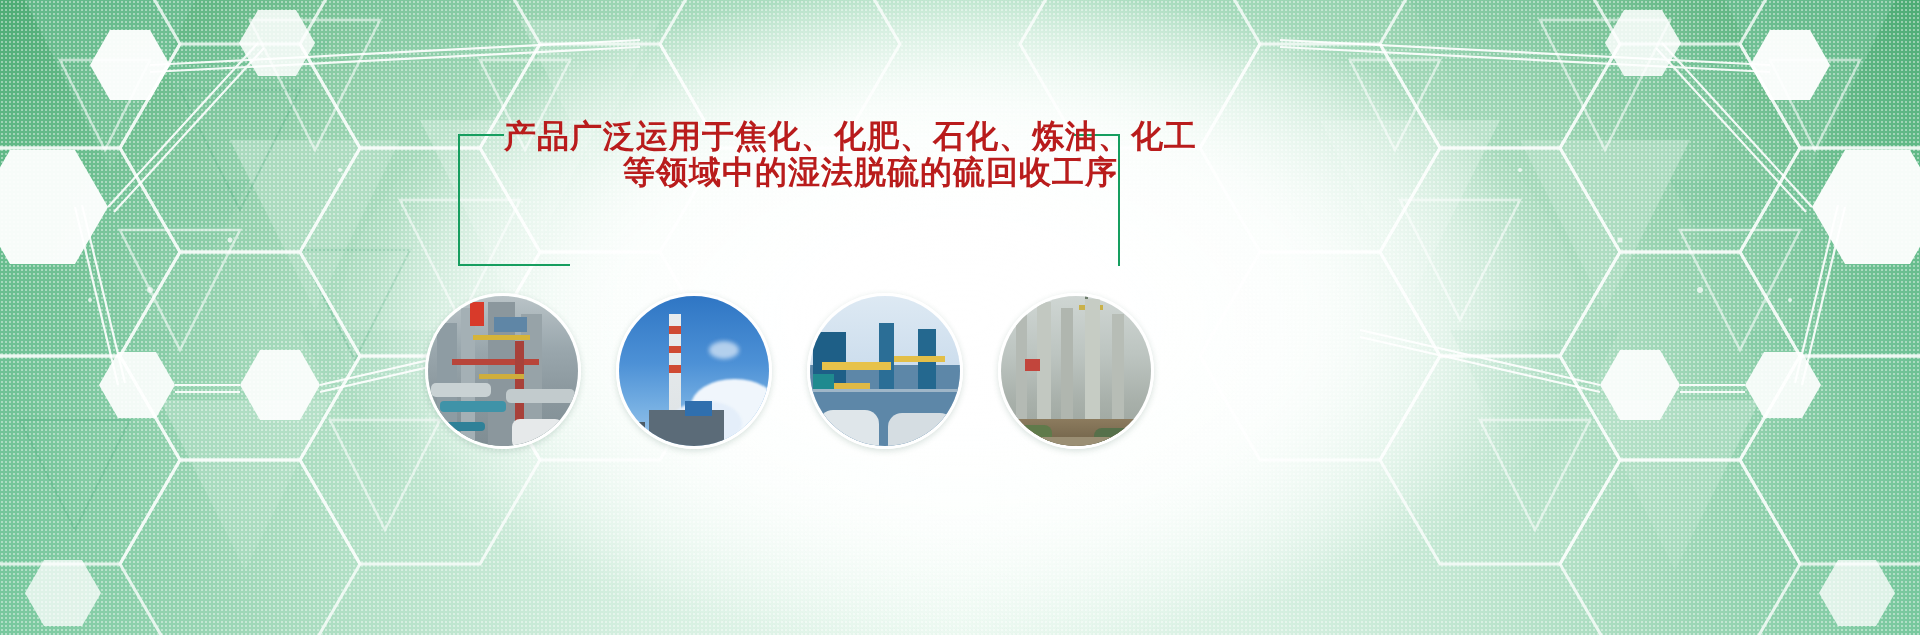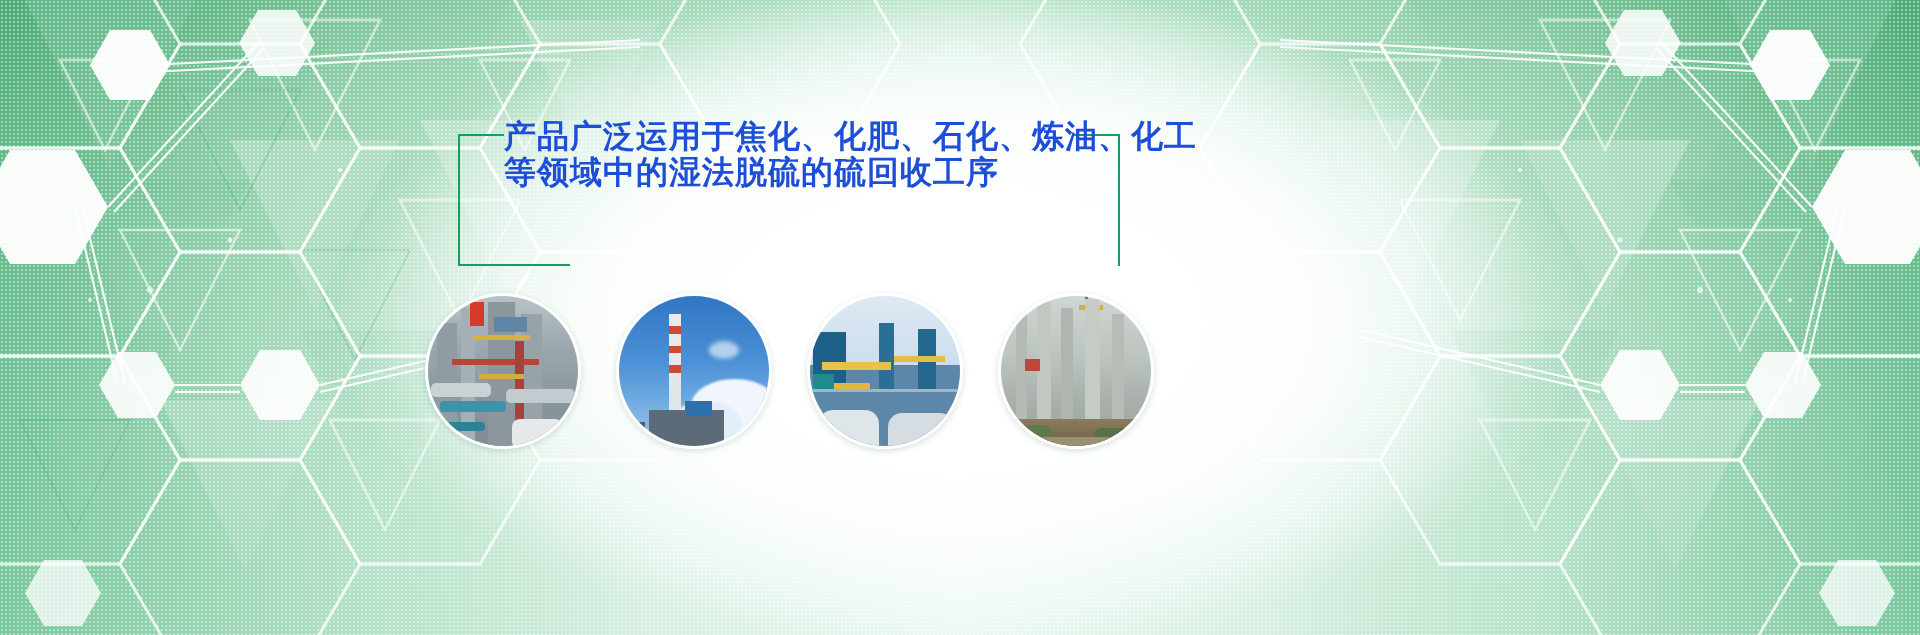--- a/index.html
+++ b/index.html
@@ -50,29 +50,29 @@
   .bracket-line{position:absolute;background:#169e5f;}
   #bracket-left   {left:0;   top:16px;  width:2px;  height:132px;}
   #bracket-top    {left:0;   top:16px;  width:46px; height:2px;}
   #bracket-bottom {left:0;   top:146px; width:112px;height:2px;}
   #bracket-right-top   {right:-2px; top:16px; width:46px; height:2px;}
   #bracket-right-vert  {right:-2px; top:16px; width:2px; height:132px;}
 
   #headline{
     position:absolute;left:46px;top:0;width:614px;
     text-align:center;
-    color:#1d4ed8;
+    color:#b91c1c;
     font-size:32px;
     font-weight:bold;
     line-height:36px;
     letter-spacing:1px;
     white-space:nowrap;
   }
   #headline .hl-line{display:block;}
-  #headline .hl-line-2{text-align:left;}
+  #headline .hl-line-2{text-align:right;}
 
   #subtitle-box{
     position:absolute;left:104px;top:120px;
     background:#17a05f;
     padding:9px 22px 10px 22px;
     color:#ffffff;
     font-size:21px;
     line-height:26px;
     letter-spacing:.5px;
     white-space:nowrap;

